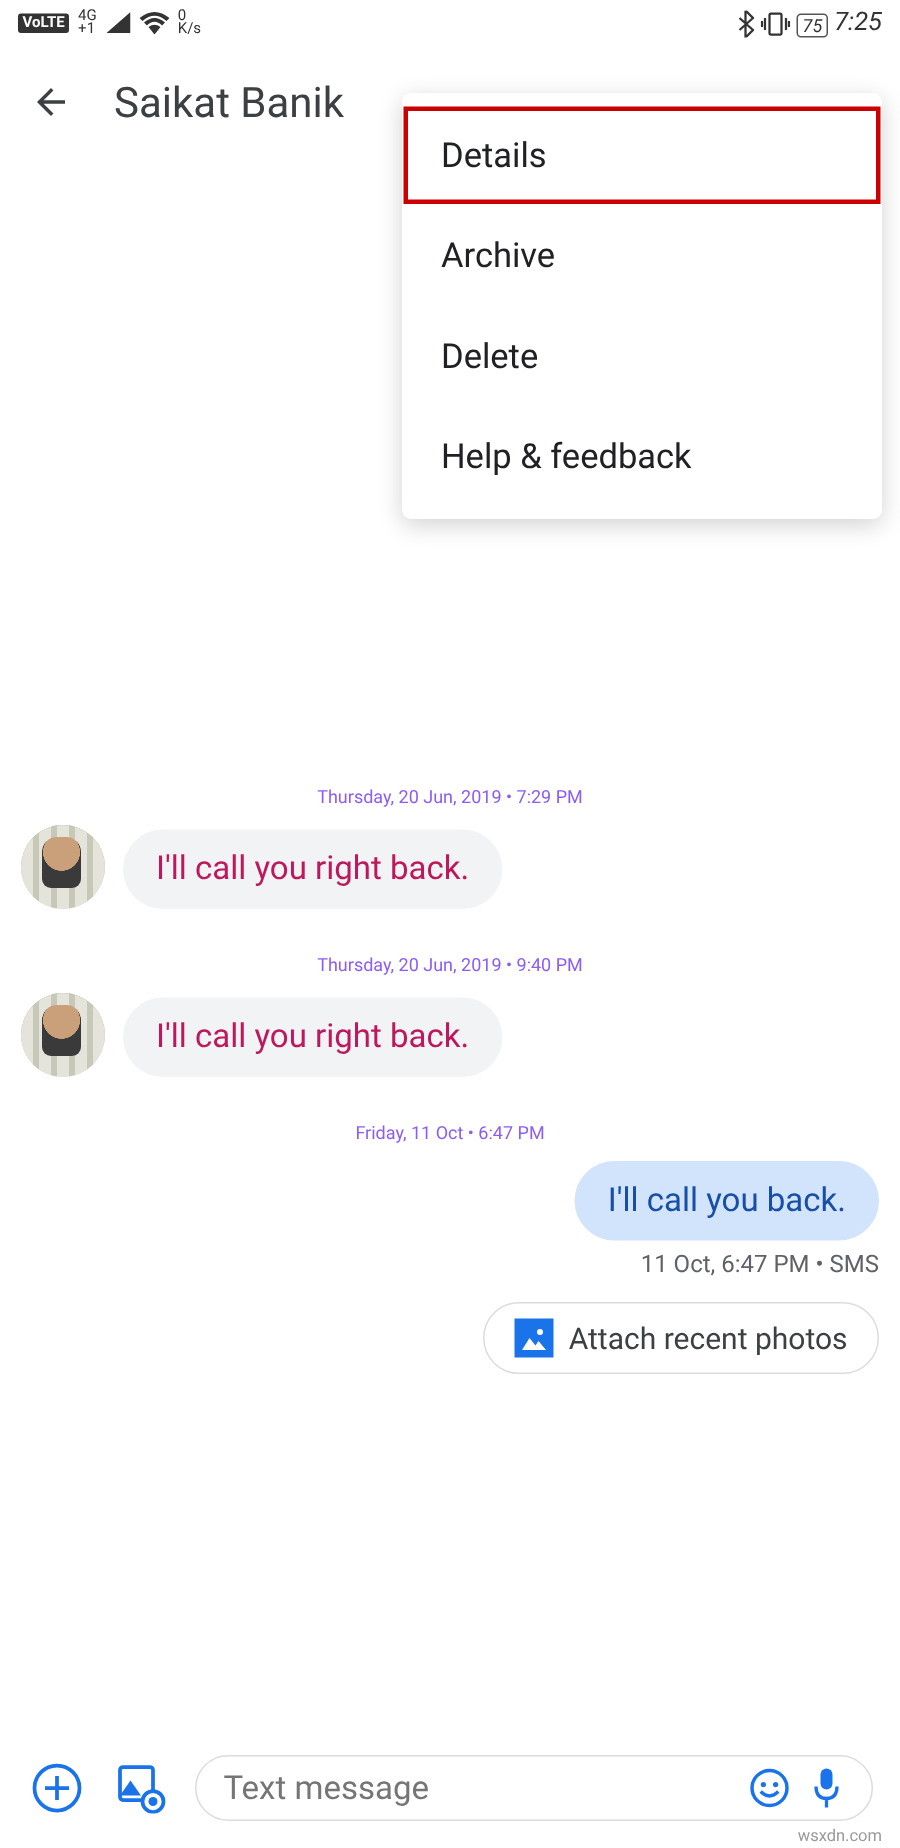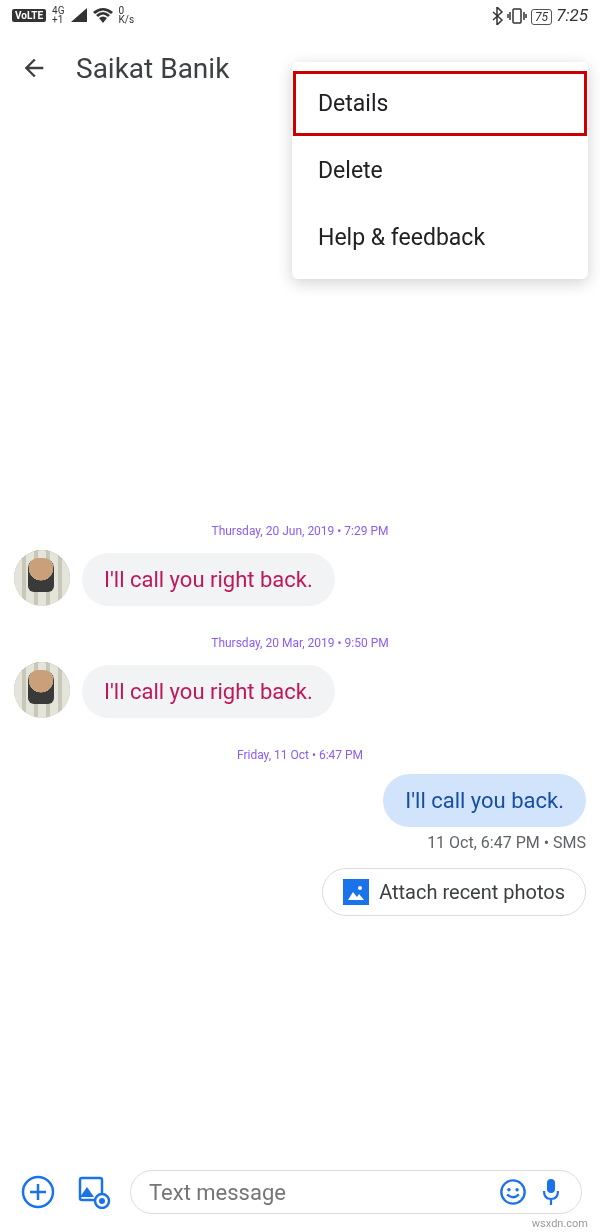--- a/index.html
+++ b/index.html
@@ -12,21 +12,21 @@
     .volte-badge { background: #333; color: #fff; font-size: 10px; font-weight: bold; padding: 1px 3px; border-radius: 2px; }
     .net-text { font-size: 10px; line-height: 9px; }
     .battery { border: 1px solid #555; border-radius: 3px; padding: 0 3px; font-size: 12px; position: relative; }
 
     
     .header { display: flex; align-items: center; padding: 20px 16px 20px 16px; gap: 24px; }
     .back-btn { width: 36px; height: 36px; display:flex; align-items:center; justify-content:center; }
     .contact-name { font-size: 28px; color: #3c4043; }
 
     
-    .menu { position: absolute; top: 62px; right: 12px; width: 296px; background: #fff; border-radius: 6px; box-shadow: 0 4px 16px rgba(0,0,0,0.18); padding: 8px 0; z-index: 10; }
+    .menu { position: absolute; top: 62px; right: 12px; width: 320px; background: #fff; border-radius: 6px; box-shadow: 0 4px 16px rgba(0,0,0,0.18); padding: 8px 0; z-index: 10; }
     .menu-item { padding: 20px 26px; font-size: 23px; color: #202124; }
     .menu-item.highlight { outline: 3px solid #c00; outline-offset: -4px; }
 
     
     .messages { position: absolute; left: 0; right: 0; top: 510px; bottom: 100px; padding: 0 14px; }
     .timestamp { text-align: center; color: #8b5cf6; font-size: 12px; margin: 14px 0 12px; }
     .msg-row { display: flex; align-items: flex-end; gap: 12px; margin-bottom: 30px; }
     .avatar { width: 56px; height: 56px; border-radius: 50%; background: linear-gradient(#8a8a7a, #d6d6c6); flex-shrink: 0; position: relative; overflow: hidden; }
     .avatar::after { content:""; position:absolute; left:14px; top:8px; width:26px; height:34px; background: radial-gradient(circle at 50% 30%, #caa07a 45%, transparent 46%), linear-gradient(#3a3a3a,#3a3a3a); border-radius: 10px 10px 6px 6px; }
     .avatar .bg { position:absolute; inset:0; background: repeating-linear-gradient(90deg,#e4e4da 0 8px,#c8c8b8 8px 12px); }
@@ -95,34 +95,35 @@
   <div class="back-btn">
     <svg width="28" height="28" viewBox="0 0 24 24">
         <path d="M20 11H7.8l5.6-5.6L12 4l-8 8 8 8 1.4-1.4L7.8 13H20z" fill="#3c4043"></path>
       </svg>
   </div>
   <div class="contact-name">Saikat Banik</div>
 </div>
 
 <div class="menu">
   <div class="menu-item highlight">Details</div>
+  <div class="menu-item">Archive</div>
   <div class="menu-item">Delete</div>
   <div class="menu-item">Help &amp; feedback</div>
 </div>
 
 <div class="messages">
   <div class="timestamp">Thursday, 20 Jun, 2019 • 7:29 PM</div>
   <div class="msg-row">
     <div class="avatar">
         <div class="bg"></div>
       </div>
     <div class="bubble-in">I'll call you right back.</div>
   </div>
 
-  <div class="timestamp">Thursday, 20 Mar, 2019 • 9:50 PM</div>
+  <div class="timestamp">Thursday, 20 Jun, 2019 • 9:40 PM</div>
   <div class="msg-row">
     <div class="avatar">
         <div class="bg"></div>
       </div>
     <div class="bubble-in">I'll call you right back.</div>
   </div>
 
   <div class="timestamp">Friday, 11 Oct • 6:47 PM</div>
   <div class="out-wrap">
     <div class="bubble-out">I'll call you back.</div>

